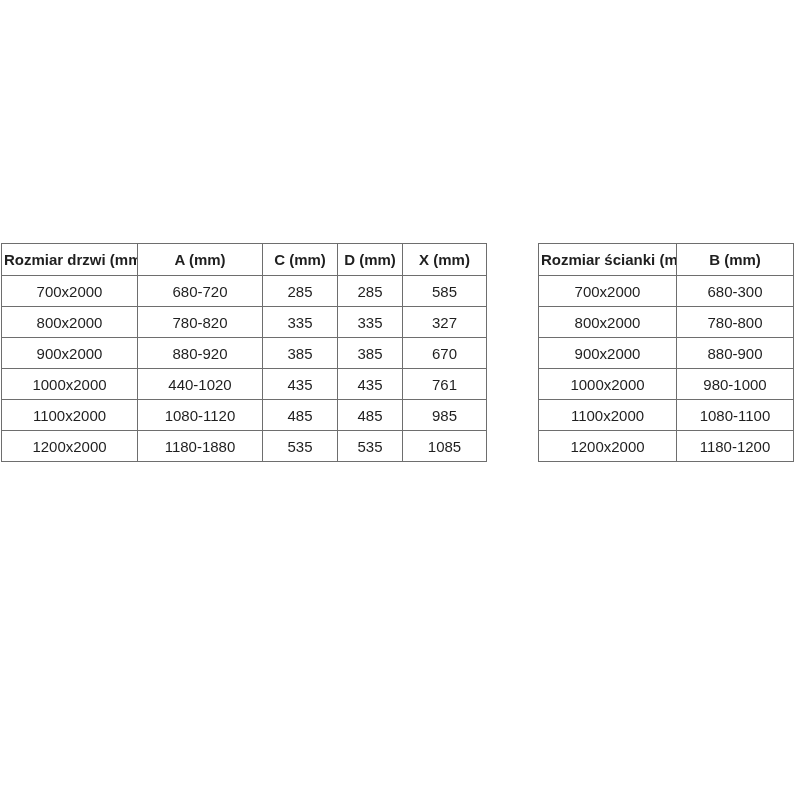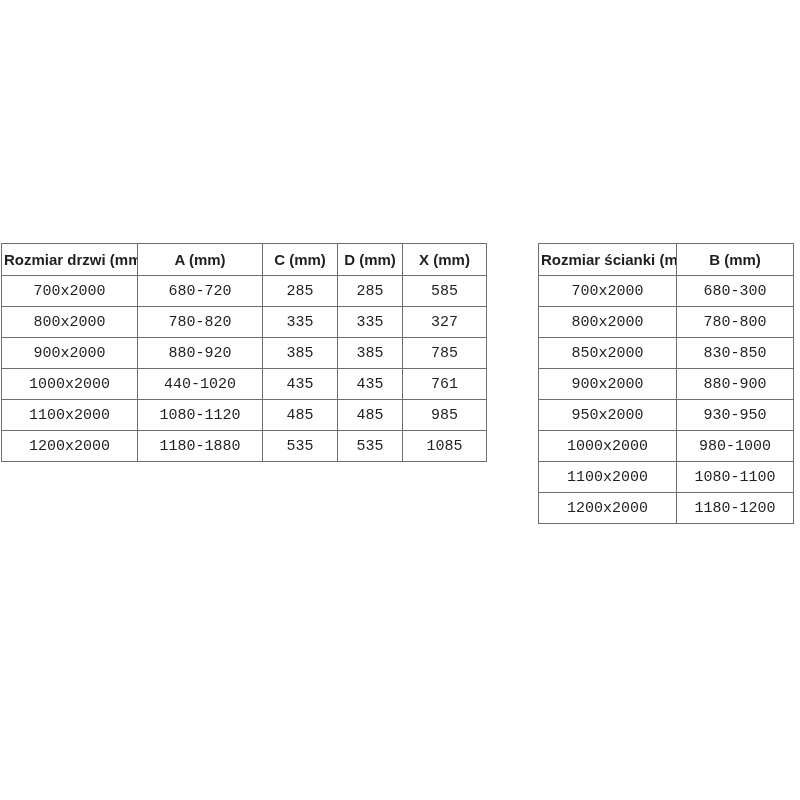--- a/index.html
+++ b/index.html
@@ -33,21 +33,20 @@
     overflow: hidden;
     white-space: nowrap;
   }
   table.spec th {
     font-weight: bold;
     height: 31px;
   }
   table.spec td {
     font-weight: normal;
     height: 30px;
-    font-family: Liberation Mono, monospace;
   }
   #door-table { left: 1px;  top: 243px; width: 485px; }
   #wall-table { left: 538px; top: 243px; width: 255px; }
 </style>
 </head>
 <body>
 
 <div class="canvas">
   <table class="spec" id="door-table">
       <colgroup>
@@ -79,21 +78,21 @@
           <td>780-820</td>
           <td>335</td>
           <td>335</td>
           <td>327</td>
         </tr>
         <tr>
           <td>900x2000</td>
           <td>880-920</td>
           <td>385</td>
           <td>385</td>
-          <td>785</td>
+          <td>670</td>
         </tr>
         <tr>
           <td>1000x2000</td>
           <td>440-1020</td>
           <td>435</td>
           <td>435</td>
           <td>761</td>
         </tr>
         <tr>
           <td>1100x2000</td>
@@ -125,30 +124,22 @@
       <tbody>
         <tr>
           <td>700x2000</td>
           <td>680-300</td>
         </tr>
         <tr>
           <td>800x2000</td>
           <td>780-800</td>
         </tr>
         <tr>
-          <td>850x2000</td>
-          <td>830-850</td>
-        </tr>
-        <tr>
           <td>900x2000</td>
           <td>880-900</td>
-        </tr>
-        <tr>
-          <td>950x2000</td>
-          <td>930-950</td>
         </tr>
         <tr>
           <td>1000x2000</td>
           <td>980-1000</td>
         </tr>
         <tr>
           <td>1100x2000</td>
           <td>1080-1100</td>
         </tr>
         <tr>

